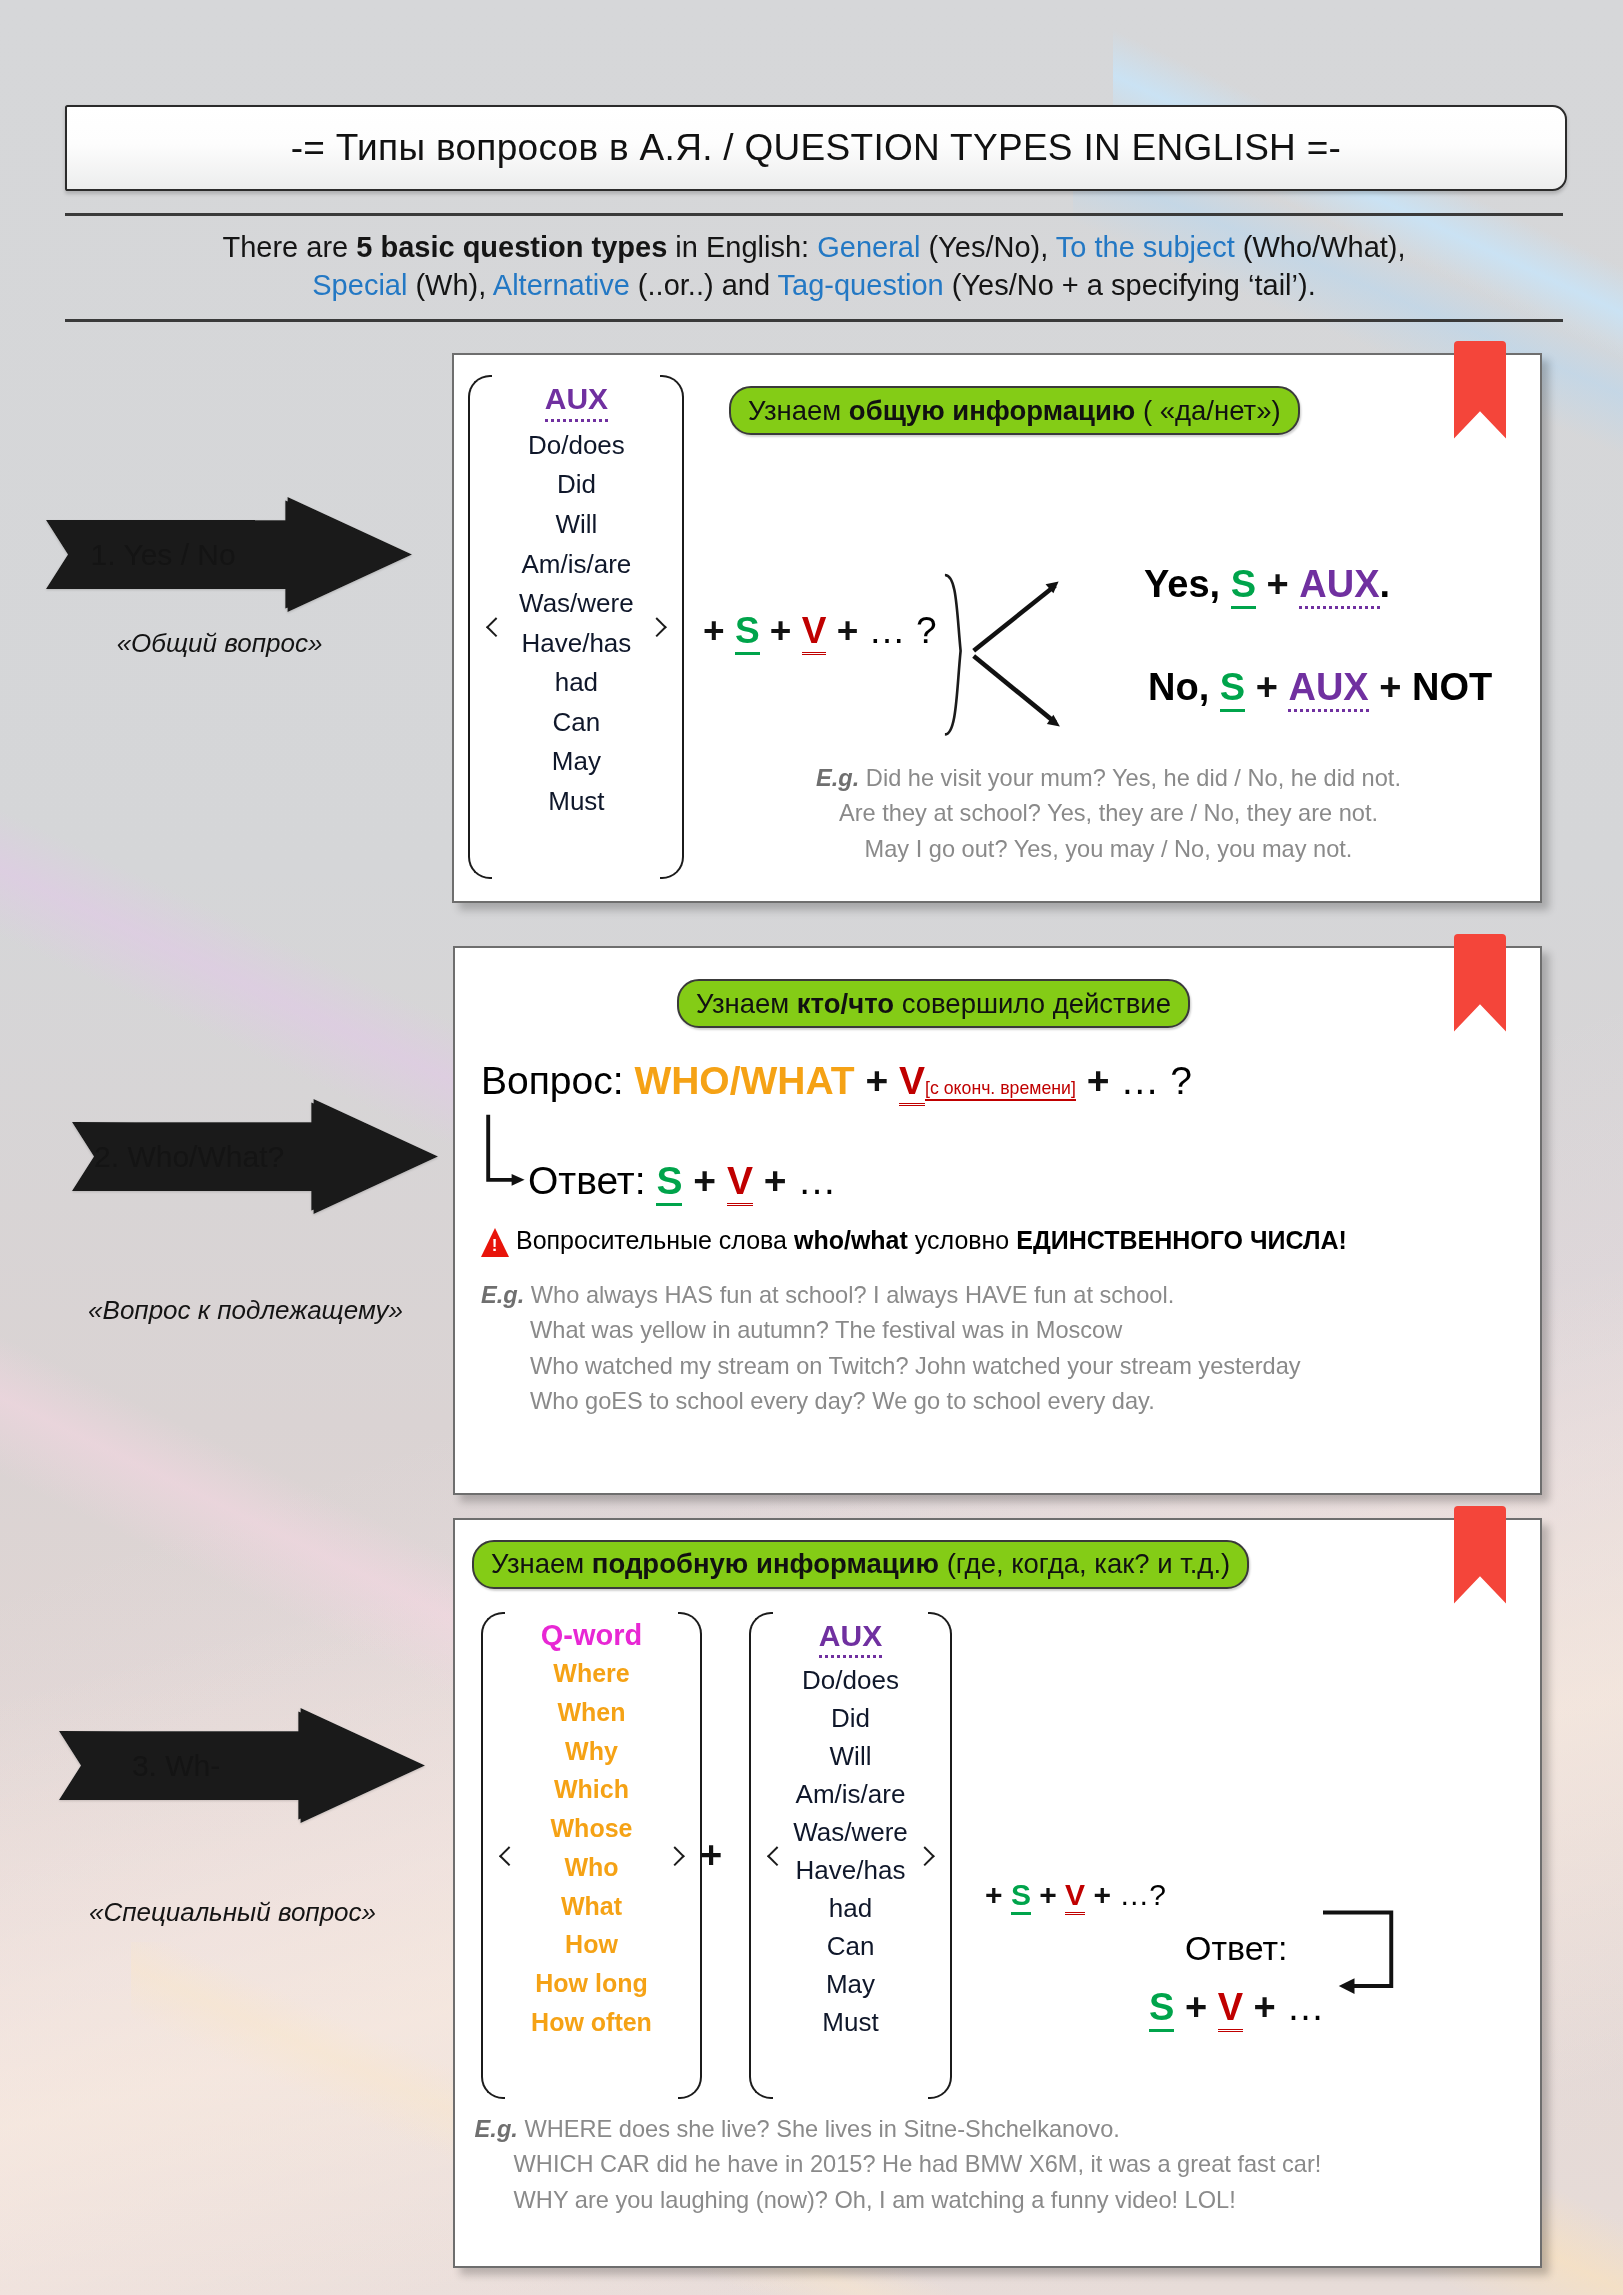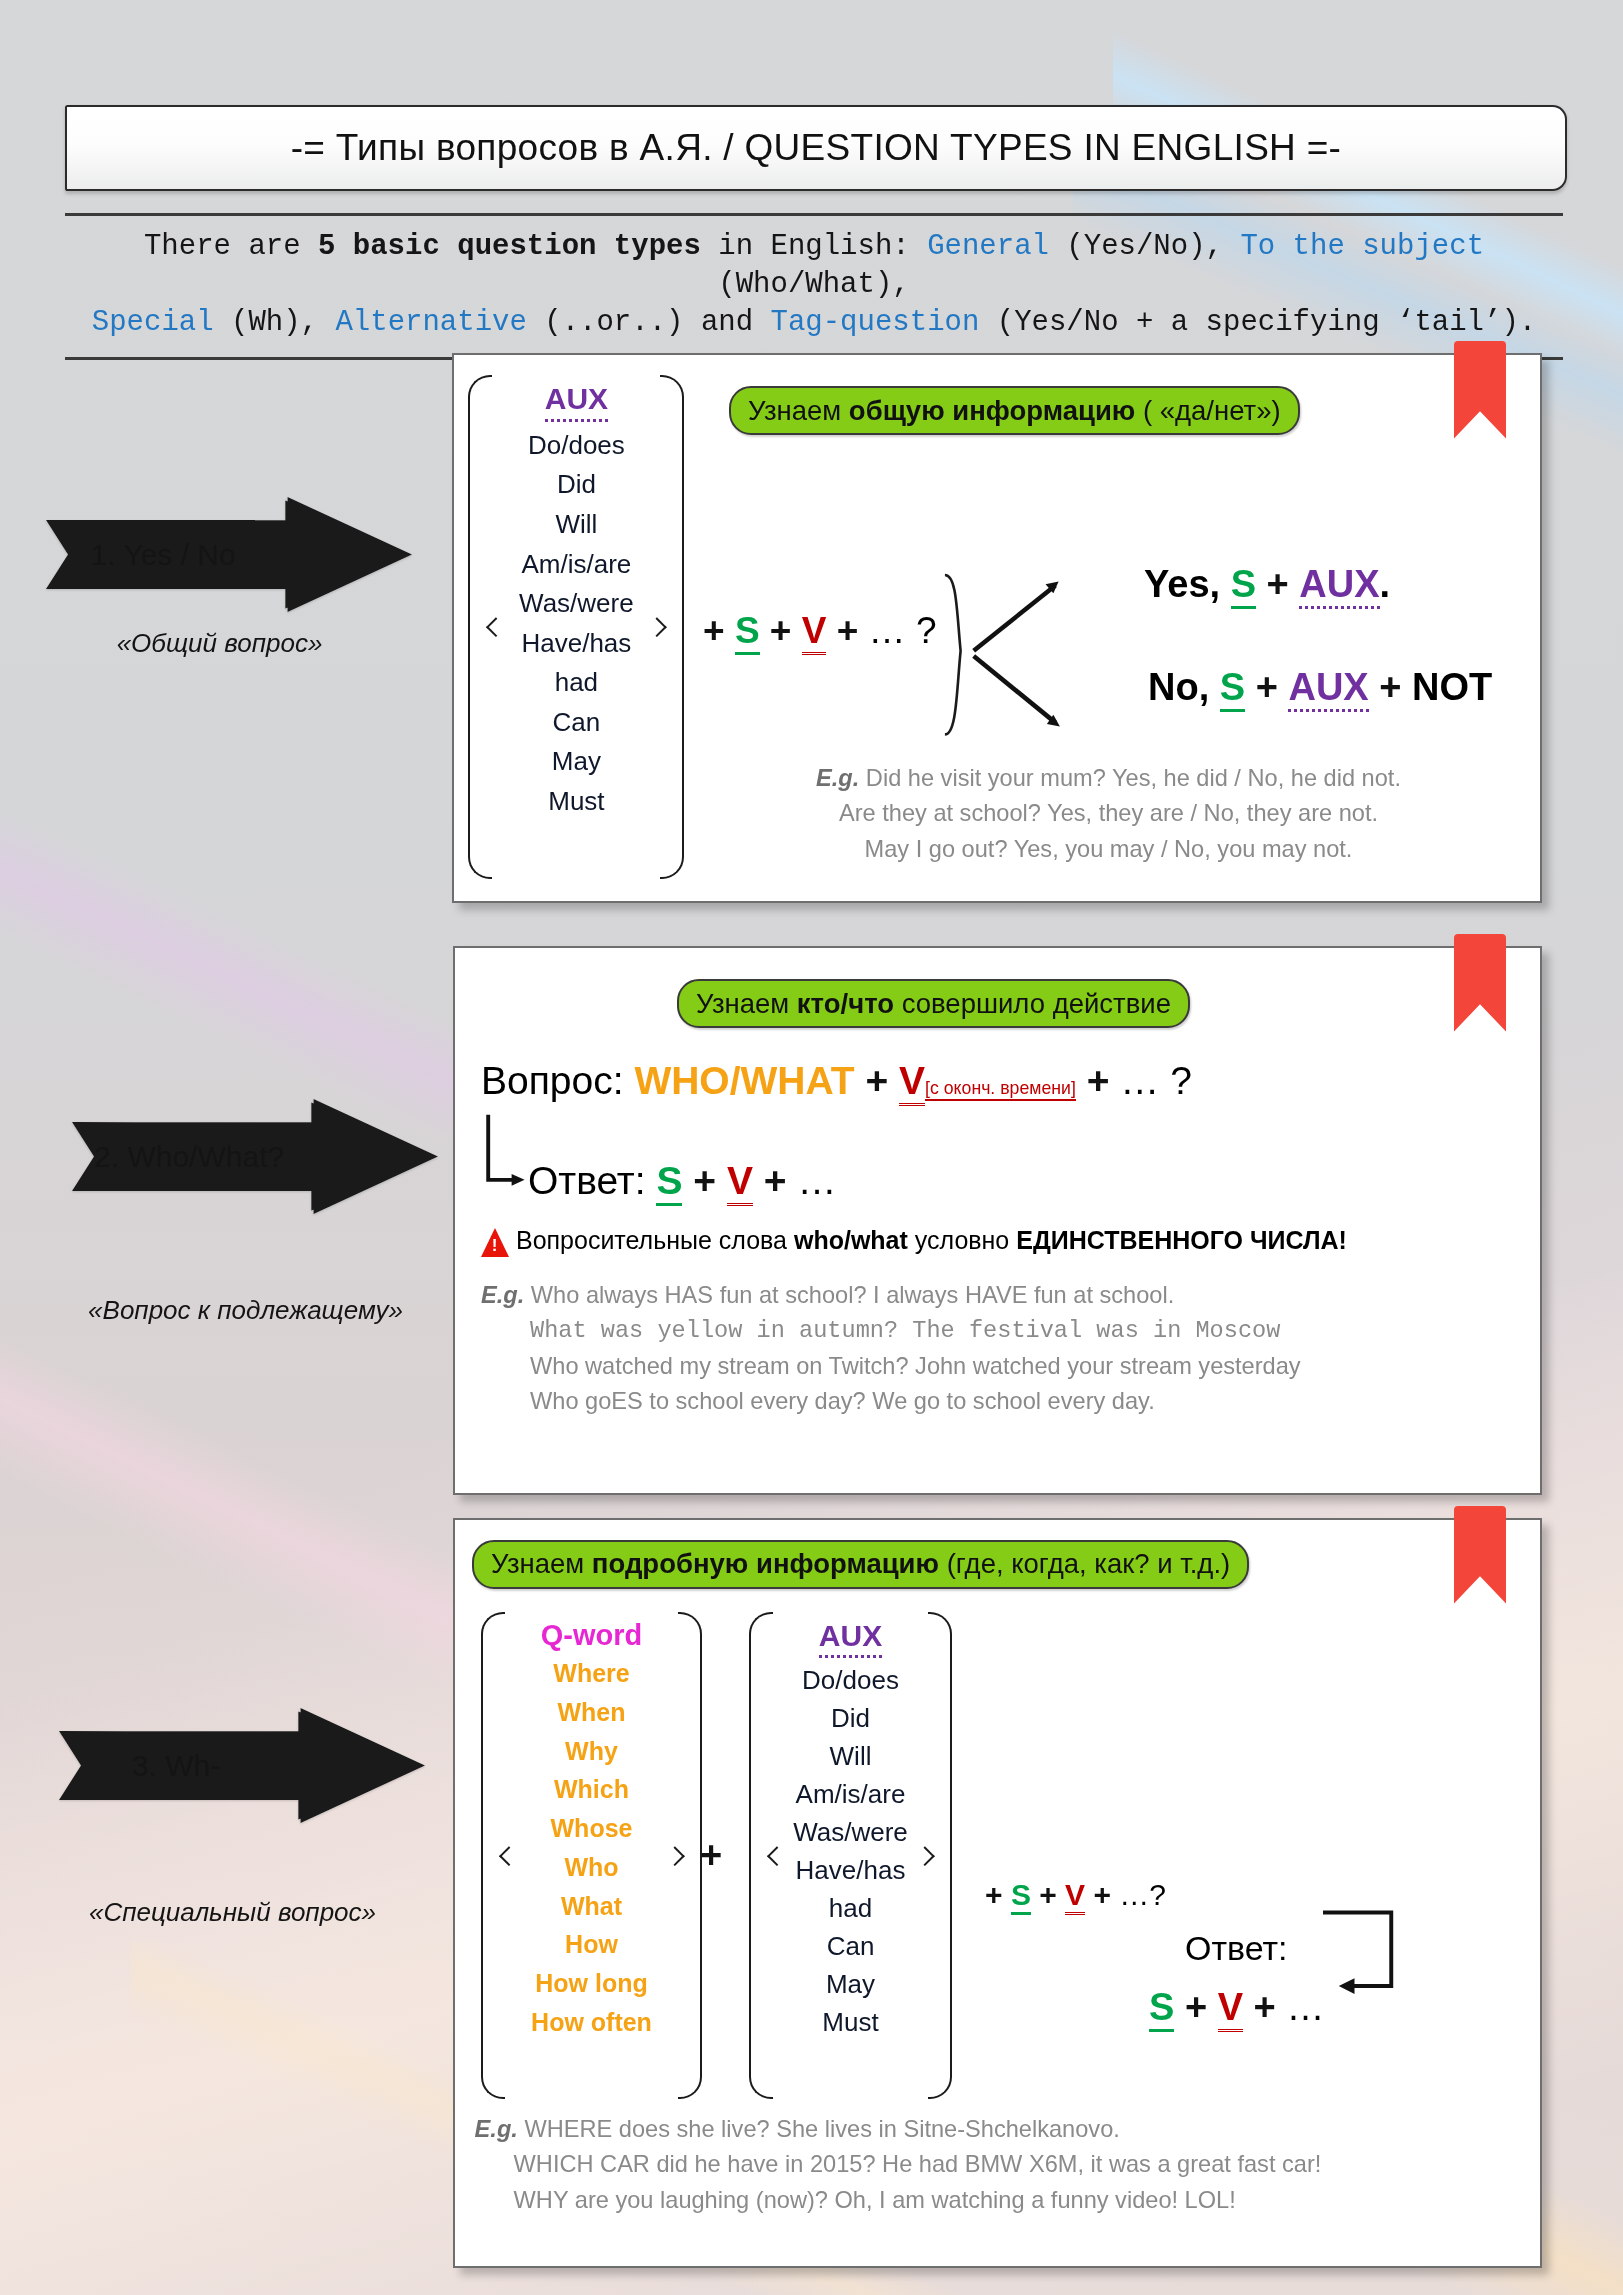--- a/index.html
+++ b/index.html
@@ -36,21 +36,21 @@
     display:flex;align-items:center;justify-content:center;
   }
   #title-banner .txt{
     font-size:37px;letter-spacing:0.3px;color:#111;white-space:nowrap;
   }
 
   
   #intro{
     position:absolute;left:65px;top:213px;width:1498px;
     border-top:3.3px solid #3a3a3a;border-bottom:3.3px solid #3a3a3a;
-    padding:11.8px 0 14.4px 0;text-align:center;font-family:Liberation Mono, monospace;
+    padding:11.8px 0 14.4px 0;text-align:center;
   }
   #intro .line{font-size:29px;line-height:1.32;color:#151515;}
   .b{font-weight:bold;}
   .blue{color:#2378C4;}
 
   
   .arrow-wrap{position:absolute;width:393px;}
   .arrow{
     position:relative;width:366px;height:115px;
     filter:drop-shadow(0 1.3px 1.3px rgba(0,0,0,.15));
@@ -277,21 +277,21 @@
     <span>…</span>
   </div>
 
   <div style="position:absolute;left:26px;top:278px;font-size:25px;white-space:nowrap;">
     <span class="warn-tri"></span>
     <span>Вопросительные слова </span><span class="b">who/what</span><span> условно </span><span class="b">ЕДИНСТВЕННОГО ЧИСЛА!</span>
   </div>
 
   <div class="eg" style="position:absolute;left:26px;top:330px;width:1021px;">
     <div><span class="it bb">E.g.</span> <span>Who always HAS fun at school? I always HAVE fun at school.</span></div>
-    <div style="padding-left:49px;font-family:Liberation Mono, monospace;"><span>What was yellow in autumn? The festival was in Moscow</span></div>
+    <div style="padding-left:49px;"><span>What was yellow in autumn? The festival was in Moscow</span></div>
     <div style="padding-left:49px;"><span>Who watched my stream on Twitch? John watched your stream yesterday</span></div>
     <div style="padding-left:49px;"><span>Who goES to school every day? We go to school every day.</span></div>
   </div>
 </div>
 
 <div class="arrow-wrap" style="left:59px;top:1708px;">
   <div class="arrow">
     <div class="shape"></div>
     <div class="outline"></div>
     <div class="label">3. Wh-</div>

